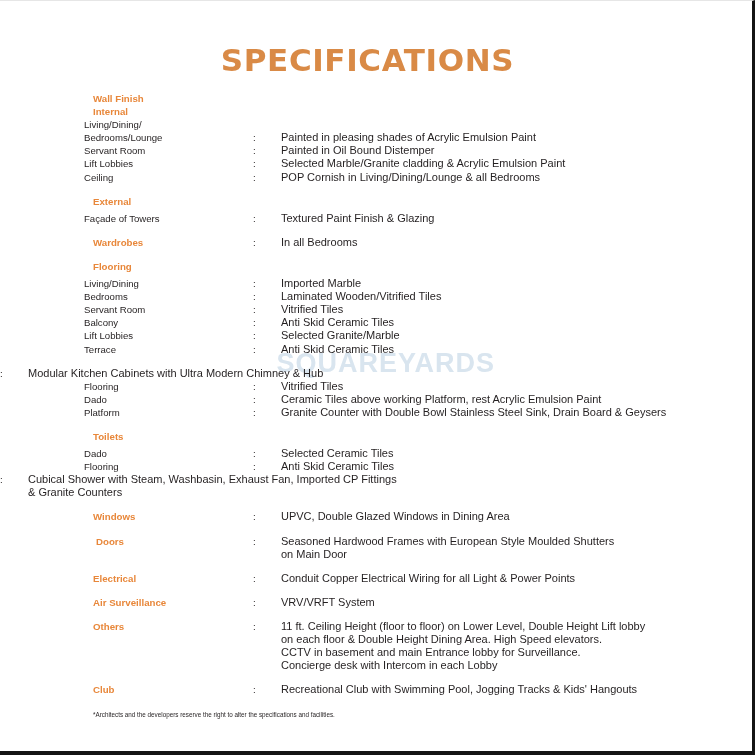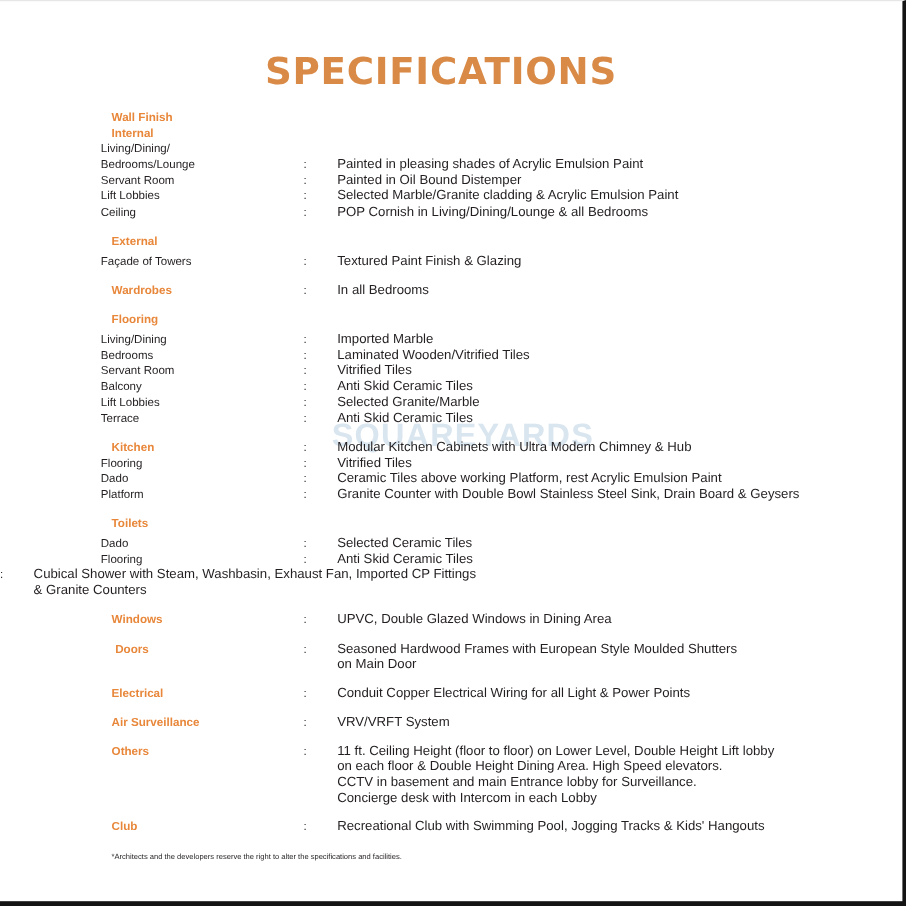--- a/index.html
+++ b/index.html
@@ -233,21 +233,20 @@
           </div>
         </div>
         <div class="row">
           <div class="label sub">Terrace</div>
           <div class="colon">:</div>
           <div class="value">
             <span class="line">Anti Skid Ceramic Tiles</span>
           </div>
         </div>
         <div class="row gap-top">
-          <div class="label head">Kitchen</div>
           <div class="colon">:</div>
           <div class="value">
             <span class="line">Modular Kitchen Cabinets with Ultra Modern Chimney &amp; Hub</span>
           </div>
         </div>
         <div class="row">
           <div class="label sub">Flooring</div>
           <div class="colon">:</div>
           <div class="value">
             <span class="line">Vitrified Tiles</span>

